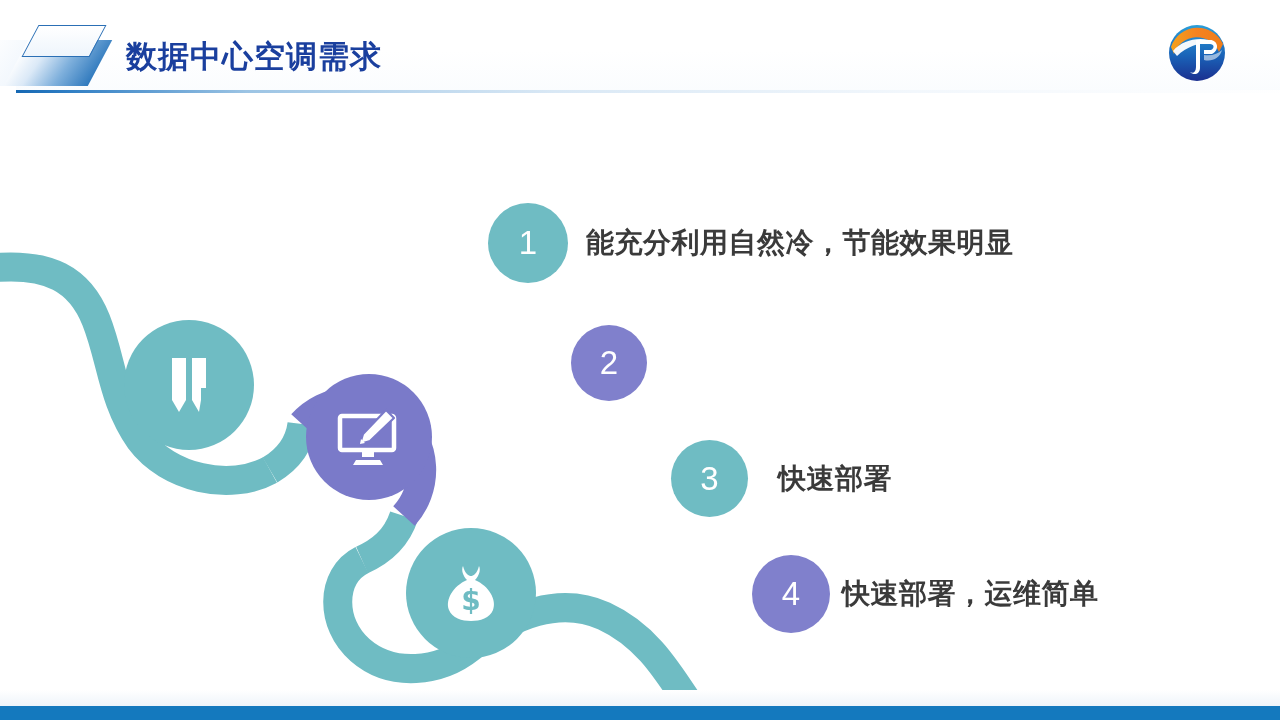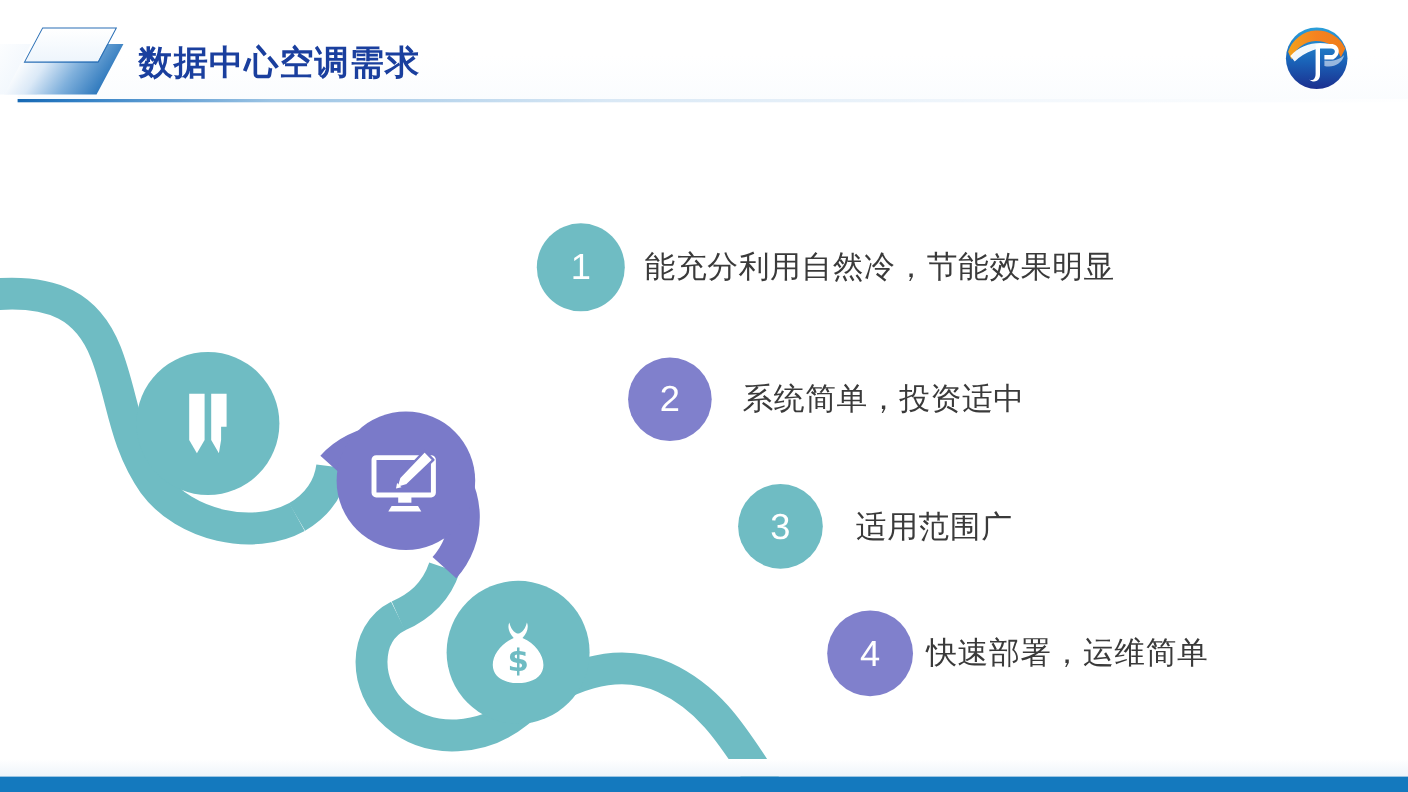--- a/index.html
+++ b/index.html
@@ -110,21 +110,21 @@
     justify-content: center;
     color: #ffffff;
     font-size: 33px;
     font-weight: 400;
     font-family: "Liberation Sans", sans-serif;
     flex: 0 0 auto;
   }
   .bullet-text {
     color: #3a3a3a;
     font-size: 28px;
-    font-weight: normal;
+    font-weight: bold;
     white-space: nowrap;
     letter-spacing: .5px;
   }
 
   
   .bottom-bar {
     position: absolute;
     left: 0; top: 706px;
     width: 1280px; height: 14px;
     background: #1479be;
@@ -223,28 +223,27 @@
     <div class="num-circle" style="width:80px;height:80px;background:#6fbcc3;">
       <span>1</span>
     </div>
     <div class="bullet-text" style="margin-left:18px;">能充分利用自然冷，节能效果明显</div>
   </div>
 
   <div class="bullet" style="left:571px; top:325px;">
     <div class="num-circle" style="width:76px;height:76px;background:#8080cc;">
       <span>2</span>
     </div>
-    <div class="bullet-text" style="margin-left:28px;">系统简单，投资适中</div>
   </div>
 
   <div class="bullet" style="left:671px; top:440px;">
     <div class="num-circle" style="width:77px;height:77px;background:#6fbcc3;">
       <span>3</span>
     </div>
-    <div class="bullet-text" style="margin-left:30px;">适用范围广</div>
+    <div class="bullet-text" style="margin-left:30px;">快速部署</div>
   </div>
 
   <div class="bullet" style="left:752px; top:555px;">
     <div class="num-circle" style="width:78px;height:78px;background:#8080cc;">
       <span>4</span>
     </div>
     <div class="bullet-text" style="margin-left:12px;">快速部署，运维简单</div>
   </div>
 
   <div class="bottom-fade"></div>

